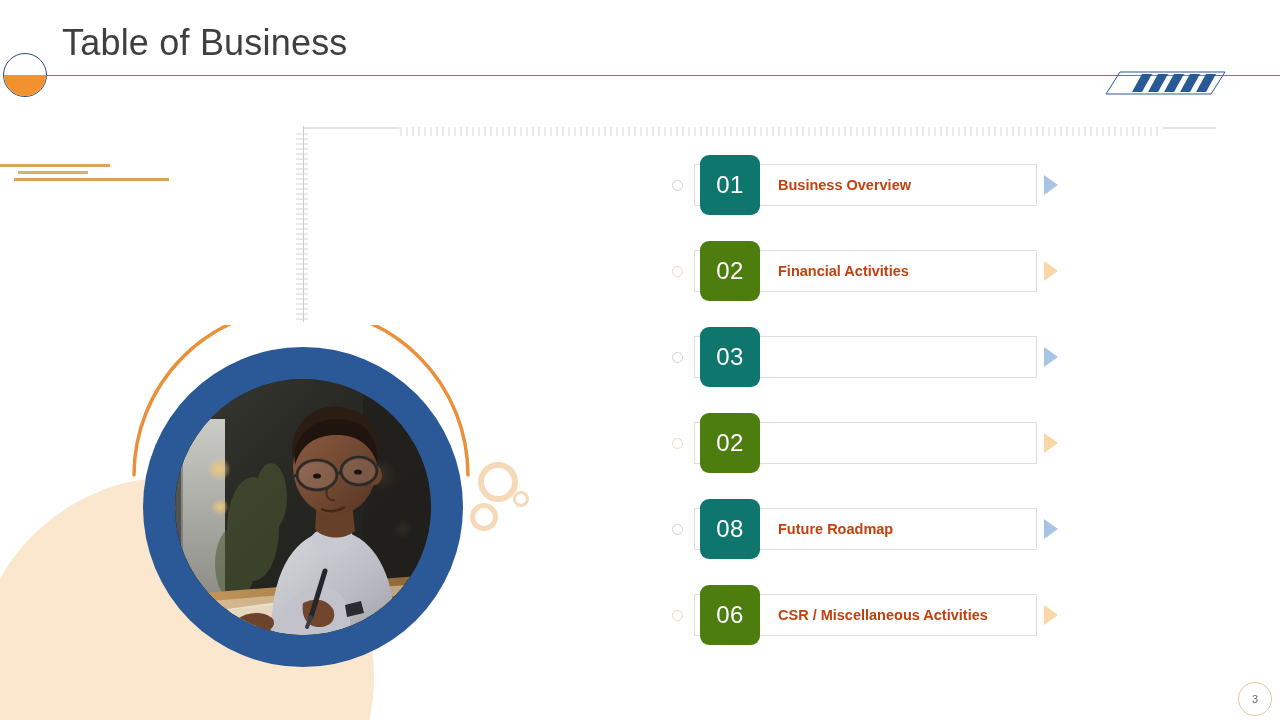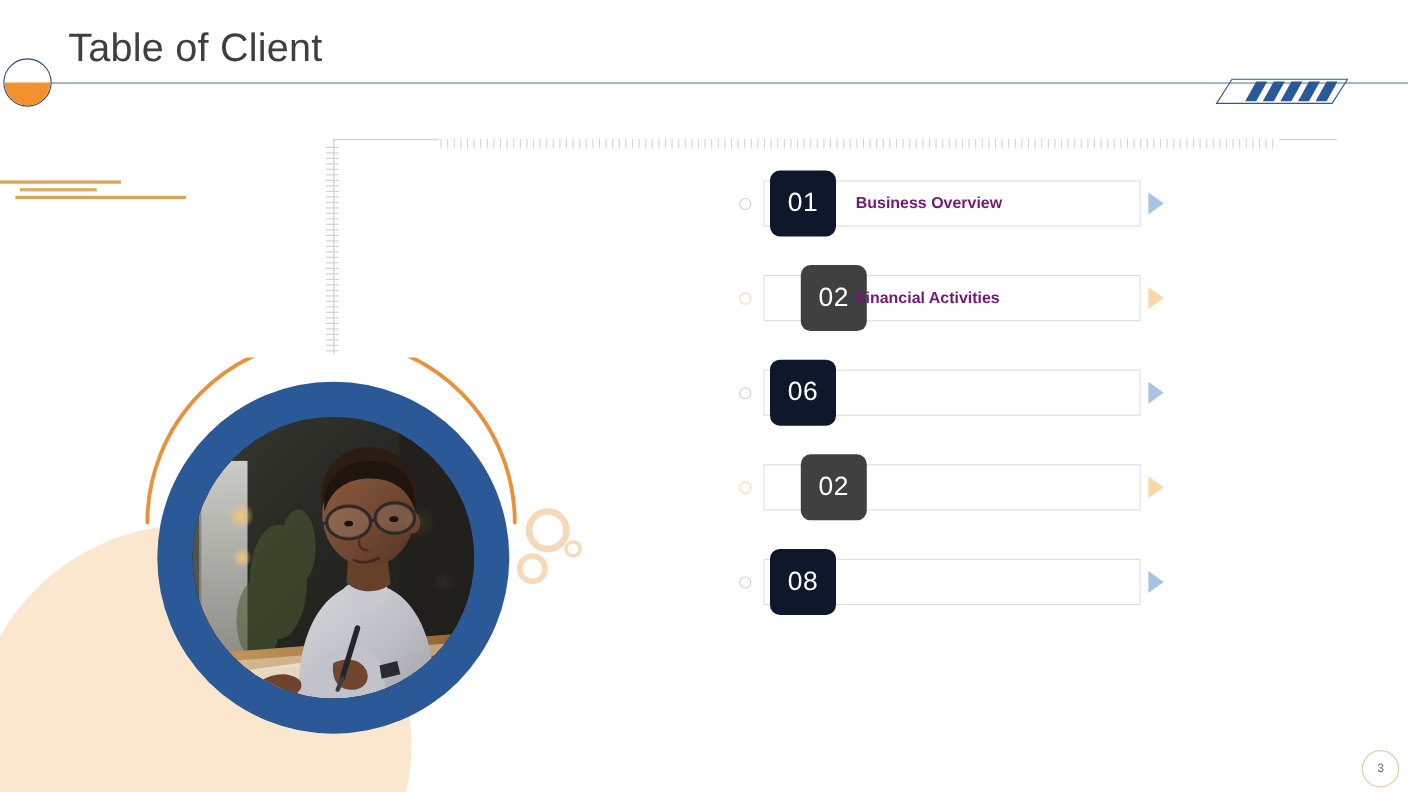--- a/index.html
+++ b/index.html
@@ -181,40 +181,40 @@
     background: #ffffff;
     box-sizing: border-box;
   }
   .toc-num {
     position: absolute;
     left: 28px;
     top: 0px;
     width: 60px;
     height: 60px;
     border-radius: 9px;
-    background: #0f172a;
+    background: #0f766e;
     color: #ffffff;
     font-size: 24px;
     font-weight: 400;
     display: flex;
     align-items: center;
     justify-content: center;
     letter-spacing: 0.5px;
   }
-  .toc-row.accent-orange .toc-num { background: #404040; margin-left: 28px; }
+  .toc-row.accent-orange .toc-num { background: #4d7c0f; }
   .toc-label {
     position: absolute;
     left: 106px;
     top: 9px;
     height: 42px;
     display: flex;
     align-items: center;
     font-size: 14.5px;
     font-weight: bold;
-    color: #701a75;
+    color: #c2410c;
     white-space: nowrap;
   }
   .toc-arrow {
     position: absolute;
     left: 372px;
     top: 20px;
     width: 0;
     height: 0;
     border-top: 10px solid transparent;
     border-bottom: 10px solid transparent;
@@ -239,21 +239,21 @@
   }
 </style>
 </head>
 <body>
 
 <div id="peach-blob"></div>
 
 <div id="title-bullet">
   <div class="half"></div>
 </div>
-<div id="slide-title">Table of Client</div>
+<div id="slide-title">Table of Business</div>
 <div id="title-rule"></div>
 
 <div id="corner-ribbon">
   <svg width="128" height="26" viewBox="0 0 128 26" xmlns="http://www.w3.org/2000/svg">
     <polygon points="8,24 22,2 127,2 113,24" fill="none" stroke="#2b5896" stroke-width="1"></polygon>
     <g fill="#2b5896">
       <polygon points="34,22 44,4 54,4 44,22"></polygon>
       <polygon points="50,22 60,4 70,4 60,22"></polygon>
       <polygon points="66,22 76,4 86,4 76,22"></polygon>
       <polygon points="82,22 92,4 102,4 92,22"></polygon>
@@ -575,36 +575,44 @@
     <div class="toc-marker"></div>
     <div class="toc-bar"></div>
     <div class="toc-num">02</div>
     <div class="toc-label">Financial Activities</div>
     <div class="toc-arrow"></div>
   </div>
 
   <div class="toc-row">
     <div class="toc-marker"></div>
     <div class="toc-bar"></div>
-    <div class="toc-num">06</div>
+    <div class="toc-num">03</div>
     <div class="toc-arrow"></div>
   </div>
 
   <div class="toc-row accent-orange">
     <div class="toc-marker"></div>
     <div class="toc-bar"></div>
     <div class="toc-num">02</div>
     <div class="toc-arrow"></div>
   </div>
 
   <div class="toc-row">
     <div class="toc-marker"></div>
     <div class="toc-bar"></div>
     <div class="toc-num">08</div>
+    <div class="toc-label">Future Roadmap</div>
     <div class="toc-arrow"></div>
   </div>
 
+  <div class="toc-row accent-orange">
+    <div class="toc-marker"></div>
+    <div class="toc-bar"></div>
+    <div class="toc-num">06</div>
+    <div class="toc-label">CSR / Miscellaneous Activities</div>
+    <div class="toc-arrow"></div>
+  </div>
 
 </div>
 
 <div id="page-number">
   <span>3</span>
 </div>
 
 </body></html>

